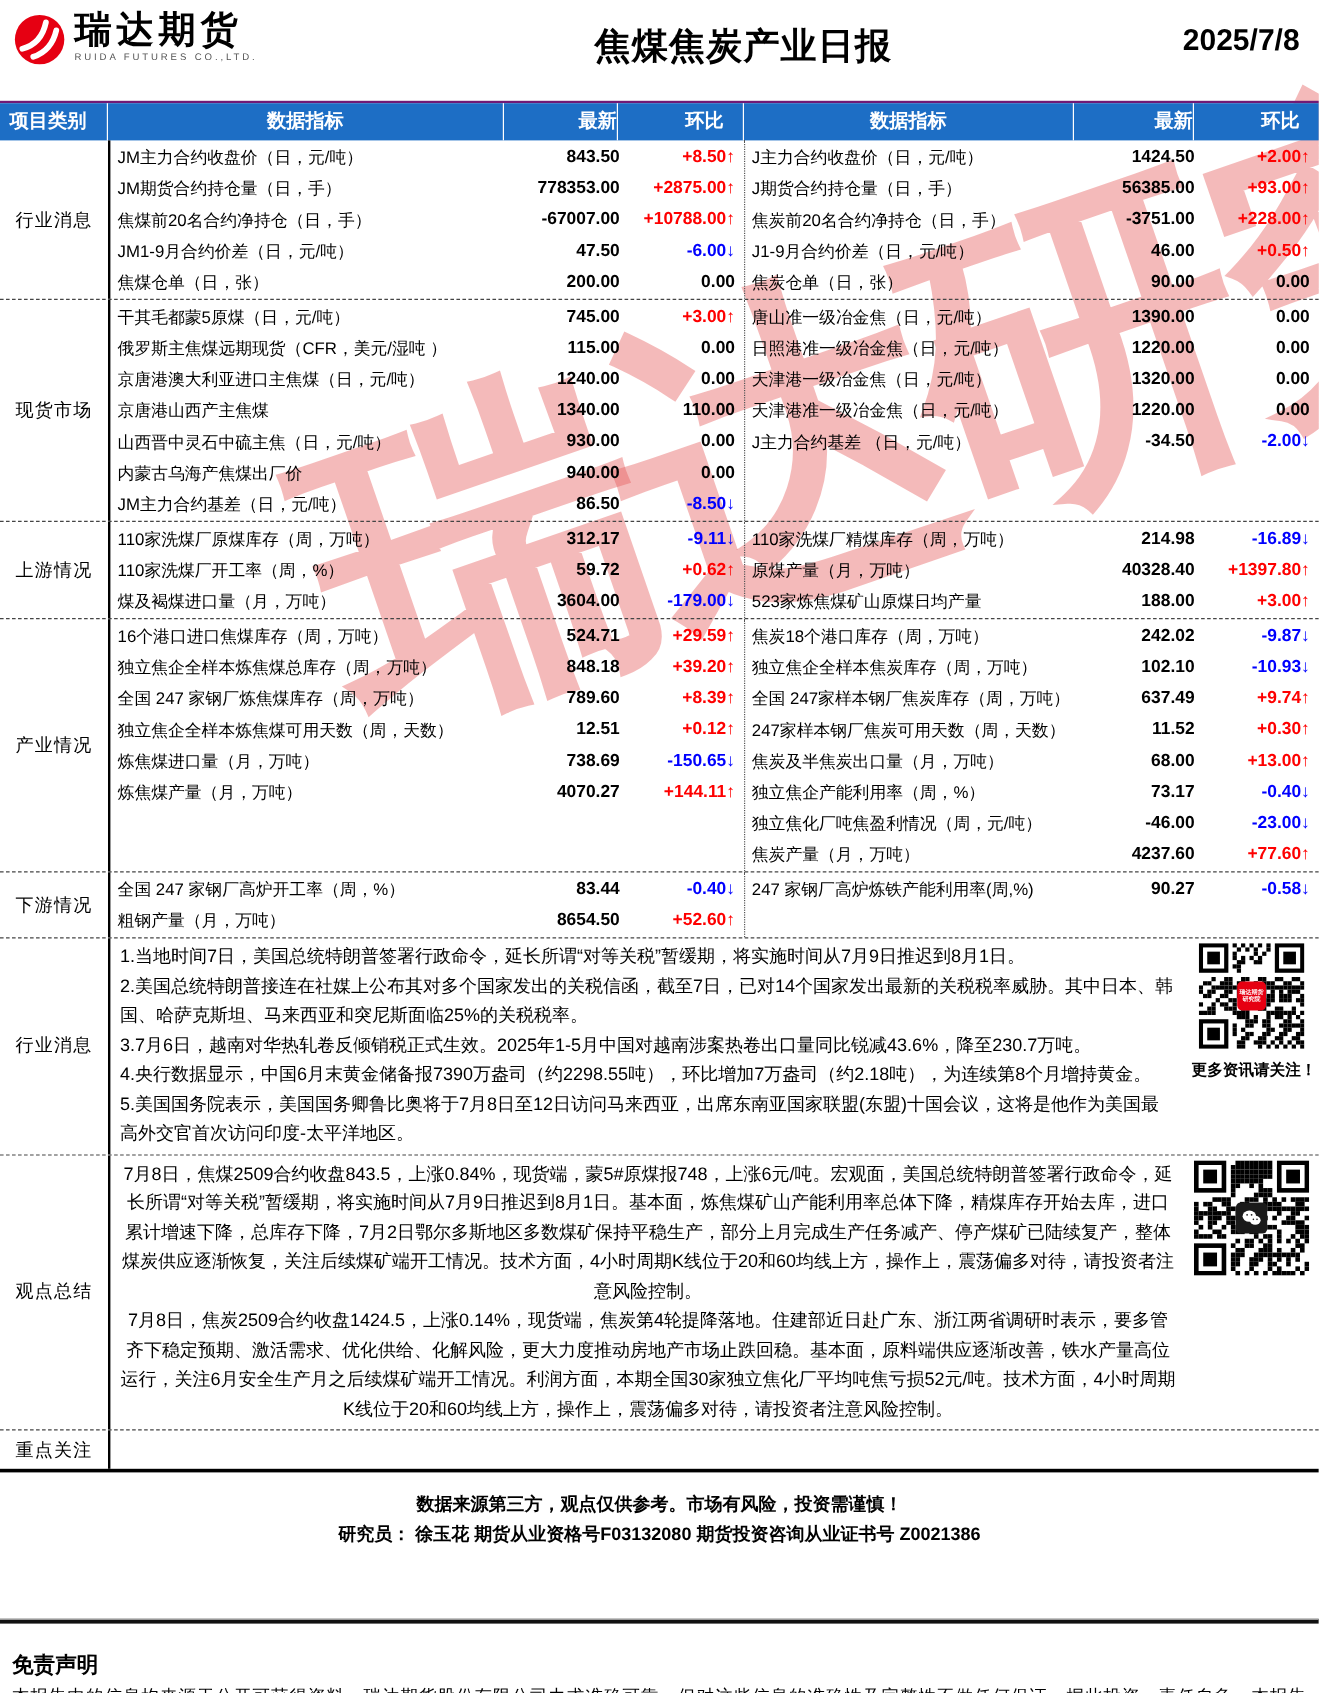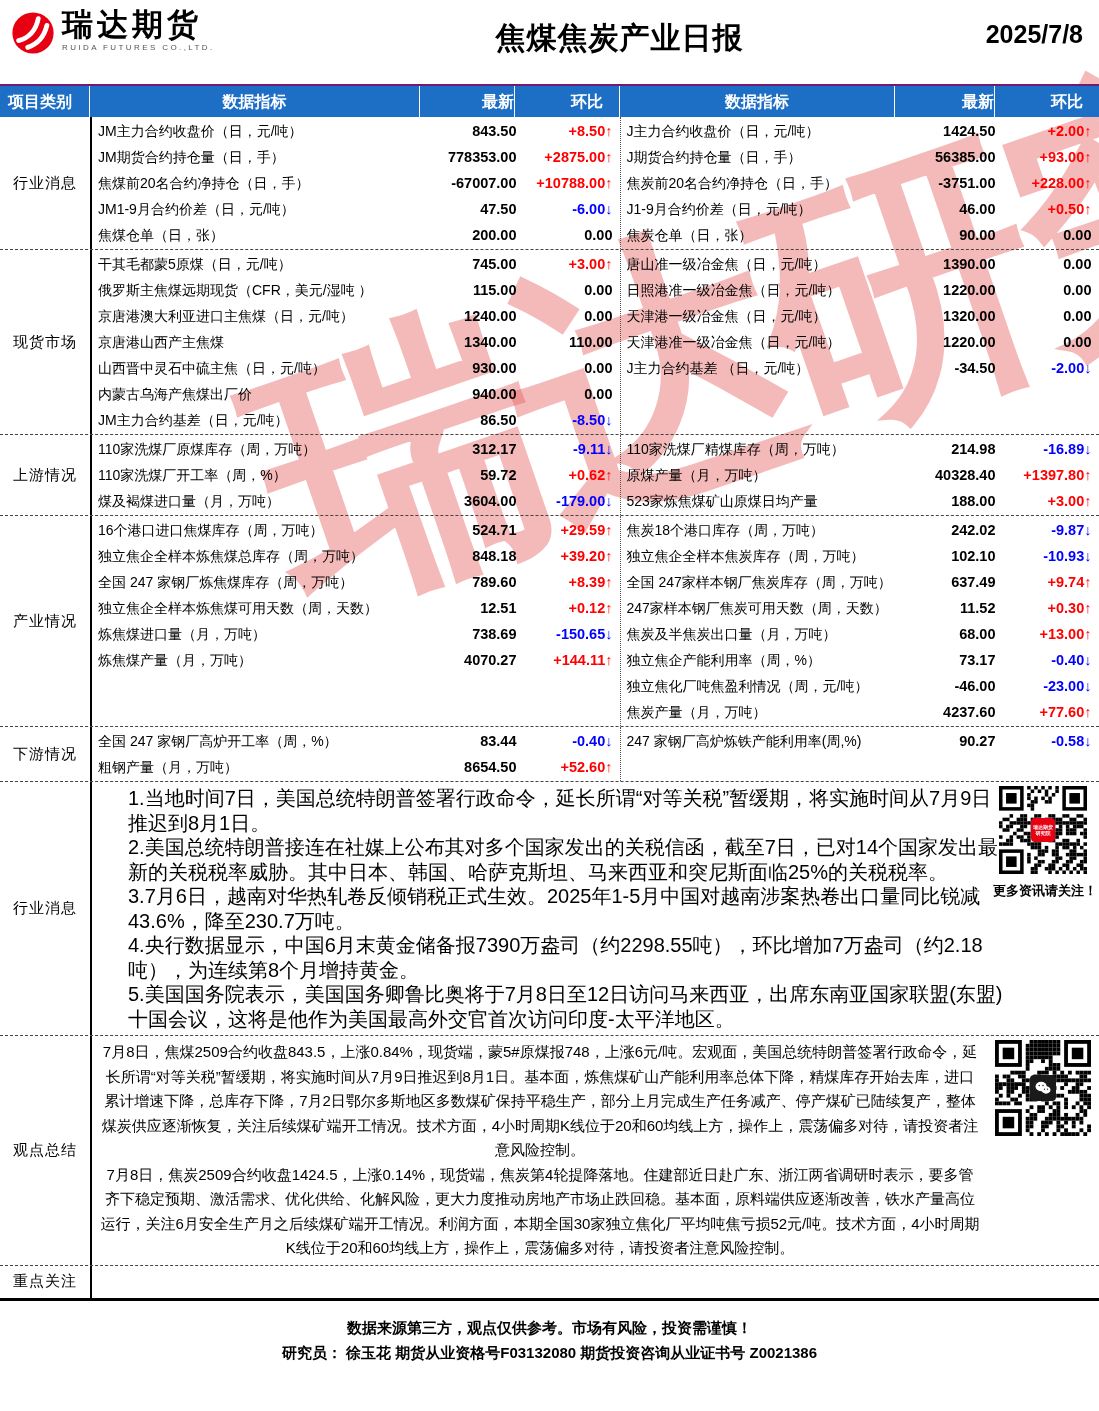--- a/index.html
+++ b/index.html
@@ -48,21 +48,21 @@
   .chg{width:103px;text-align:right;padding-right:7px;font-weight:bold;font-size:14.5px;}
   .chg-up{color:var(--up);}
   .chg-down{color:var(--down);}
   .chg-flat{color:#000;}
   
   .textsec{display:flex;border-top:1.5px dashed #444;}
   .textsec .sec-body2{flex:1;border-left:2.5px solid #000;position:relative;padding:4px 8px 4px 8px;}
   .news-body{min-height:172px;}
   .sum-body{min-height:198px;}
   .focus-body{min-height:32px;}
-  .newstxt{width:880px;font-size:20px;line-height:24.5px;margin-left:28px;}
+  .newstxt{width:880px;font-size:15px;line-height:24.5px;}
   .sumtxt{width:880px;font-size:15px;line-height:24.5px;text-align:center;}
   .sumtxt p{text-indent:0;margin:0;}
   .qrbox{position:absolute;right:6px;top:4px;width:100px;text-align:center;}
   .qrwrap{position:relative;display:inline-block;}
   .qrlogo{position:absolute;left:50%;top:50%;transform:translate(-50%,-50%);border-radius:4px;
     display:flex;align-items:center;justify-content:center;}
   .qrlogo.red{width:24px;height:24px;background:var(--brand-red);color:#fff;font-size:5px;line-height:6px;font-weight:bold;}
   .qrlogo.black{width:26px;height:26px;background:#1a1a1a;}
   .qrcaption{font-size:13px;font-weight:bold;margin-top:4px;white-space:nowrap;}
   .tbl-bottom{border-top:3.5px solid #000;}

